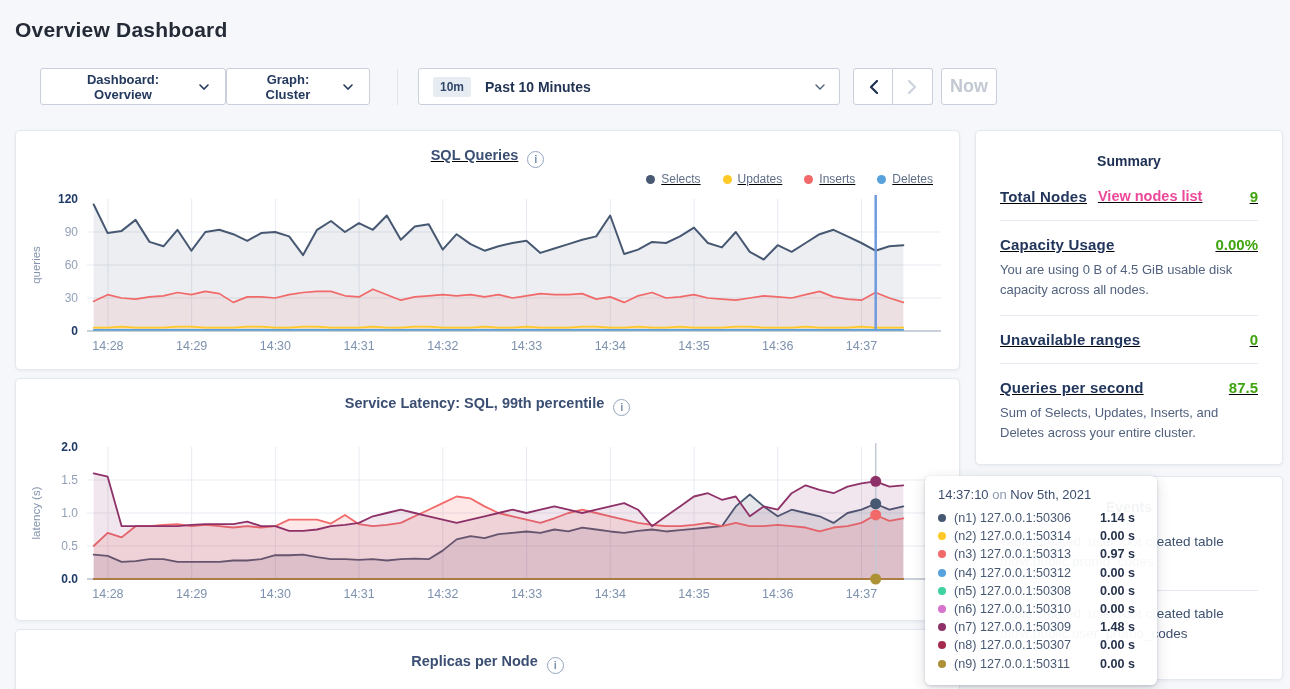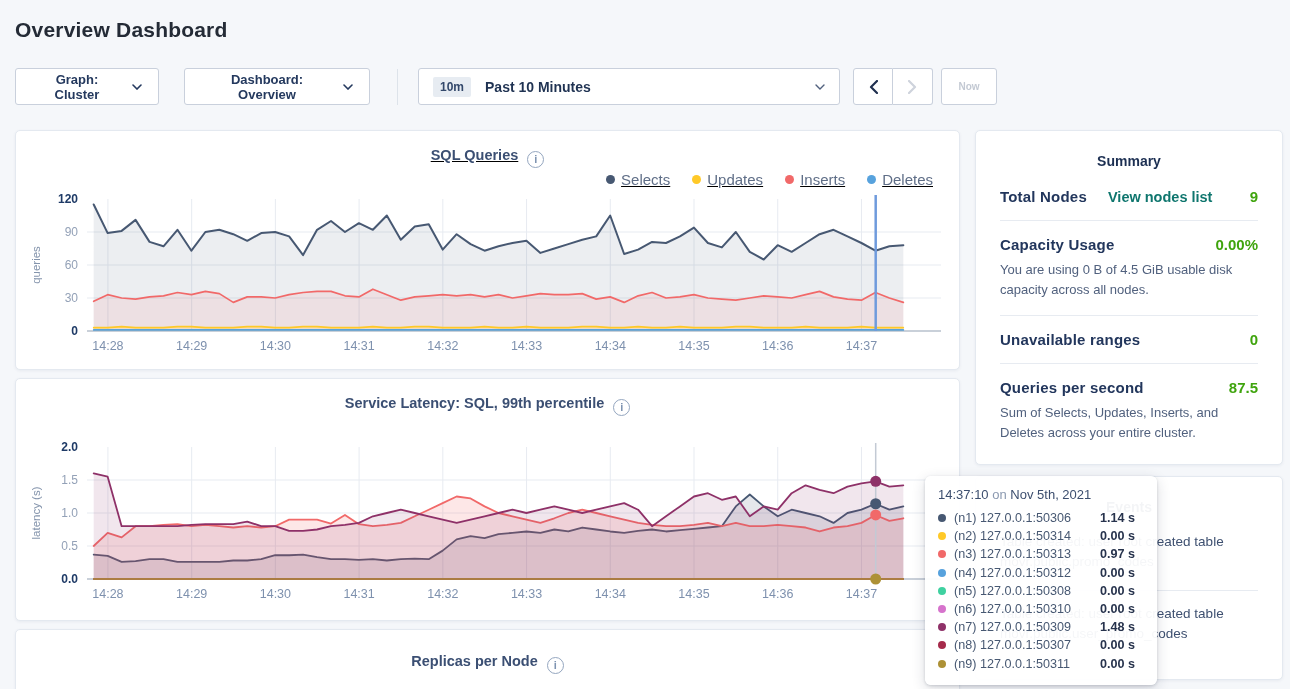--- a/index.html
+++ b/index.html
@@ -21,47 +21,47 @@
   #dash-dd { margin-left:25px; width:186px; justify-content:center; }
   .vdivider { width:1px; height:36px; background:#dde3ea; margin-left:27px; }
   .timebox { margin-left:20px; width:422px; padding:12px 14px; }
   .badge { background:#e7ecf2; color:#33486b; font-size:12px; font-weight:700; border-radius:2px; padding:3px 7px; }
   .tlabel { font-size:14px; font-weight:700; color:#1f3252; margin-left:14px; }
   .timebox .chev { margin-left:auto; }
   .arrow-group { display:flex; margin-left:13px; }
   .arrow-btn { width:40px; justify-content:center; }
   .arrow-btn.prev { border-radius:3px 0 0 3px; }
   .arrow-btn.next { border-radius:0 3px 3px 0; border-left:none; }
-  .nowbtn { margin-left:8px; width:56px; justify-content:center; font-size:10px; font-weight:700; color:#c3c9d3; cursor:default; }
+  .nowbtn { margin-left:8px; width:56px; justify-content:center; font-size:18px; font-weight:700; color:#c3c9d3; cursor:default; }
 
   
   .content { display:flex; gap:15px; align-items:flex-start; }
   .main-col { width:945px; }
   .side-col { width:308px; display:flex; flex-direction:column; }
   .card { background:#fff; border:1px solid #e4e9f0; border-radius:5px; box-shadow:0 1px 3px rgba(56,76,108,.07); }
 
   .chart-card { margin-bottom:8px; position:relative; }
   .chart-header { text-align:center; padding-top:15px; }
   .chart-title { font-size:14.5px; font-weight:700; color:#3b4f73; }
   .info-icon { display:inline-flex; align-items:center; justify-content:center; width:17px; height:17px;
     border:1.4px solid #94a6bf; border-radius:50%; color:#7e93b1; font-size:11px; font-weight:600;
     margin-left:9px; vertical-align:-3px; cursor:pointer; }
   .legend { height:23px; display:flex; justify-content:flex-end; align-items:center; gap:22px; padding-right:26px; }
   .legend-item { display:flex; align-items:center; gap:6px; cursor:pointer; }
   .legend-dot { width:9px; height:9px; border-radius:50%; }
-  .legend-label { font-size:15px; color:#5f6e87;text-align:center; }
+  .legend-label { font-size:12px; color:#5f6e87;text-align:center; }
   .chart-svg { display:block; margin:0 auto; }
   svg text { font-family:"Liberation Sans", sans-serif; }
 
   
   .summary-card { padding:4px 24px 16px; }
   .panel-title { text-align:center; font-size:14px; font-weight:700; color:#1c2f52; padding:18px 0 4px; }
-  .sum-row { display:flex; align-items:center; padding-top:15px; }
+  .sum-row { display:flex; align-items:flex-start; padding-top:15px;text-decoration:underline; }
   .sum-label { font-size:15px; font-weight:700; color:#22365c; letter-spacing:.2px; }
-  .sum-link { font-size:14.5px; font-weight:700; color:#0f766e; margin-left:21px; cursor:pointer; text-decoration:none; }
+  .sum-link { font-size:14.5px; font-weight:700; color:#ec4899; margin-left:11px; cursor:pointer; text-decoration:none; }
   .sum-value { margin-left:auto; font-size:15px; font-weight:700; color:#3fa40d; }
   .sum-desc { font-size:13px; color:#51617e; line-height:1.55; margin:7px 0 4px; }
   .sum-hr { border:none; border-top:1px solid #e7ebf1; margin-top:15px; }
 
   .events-card { margin-top:11px; padding:4px 24px 16px; flex:1; min-height:186px; }
   .event-item { font-size:13.5px; color:#3e5070; line-height:1.5; padding:13px 0 18px; }
   .event-item + .event-item { border-top:1px solid #e7ebf1; }
 
   
   .tooltip { position:absolute; left:925px; top:476px; width:232px; z-index:20;
@@ -77,30 +77,30 @@
   .chev svg, .arr svg { display:block; }
 </style>
 </head>
 <body>
 
 <div class="page">
 
   <h1 class="page-title">Overview Dashboard</h1>
 
   <div class="toolbar">
-    <button class="dd" id="graph-dd">
-      <span>Graph: Cluster</span>
+    <button class="dd" id="dash-dd">
+      <span>Dashboard: Overview</span>
       <span class="chev">
         <svg width="10" height="6" viewBox="0 0 10 6">
             <path d="M1 1l4 4 4-4" stroke="#24395e" stroke-width="1.6" fill="none" stroke-linecap="round"></path>
           </svg>
       </span>
     </button>
-    <button class="dd" id="dash-dd">
-      <span>Dashboard: Overview</span>
+    <button class="dd" id="graph-dd">
+      <span>Graph: Cluster</span>
       <span class="chev">
         <svg width="10" height="6" viewBox="0 0 10 6">
             <path d="M1 1l4 4 4-4" stroke="#24395e" stroke-width="1.6" fill="none" stroke-linecap="round"></path>
           </svg>
       </span>
     </button>
     <div class="vdivider"></div>
     <button class="timebox">
       <span class="badge">10m</span>
       <span class="tlabel">Past 10 Minutes</span>

